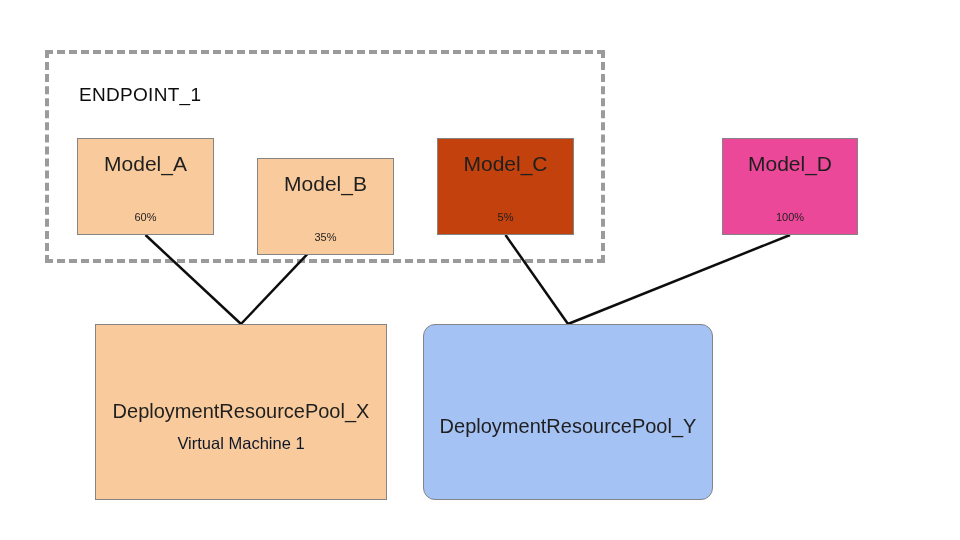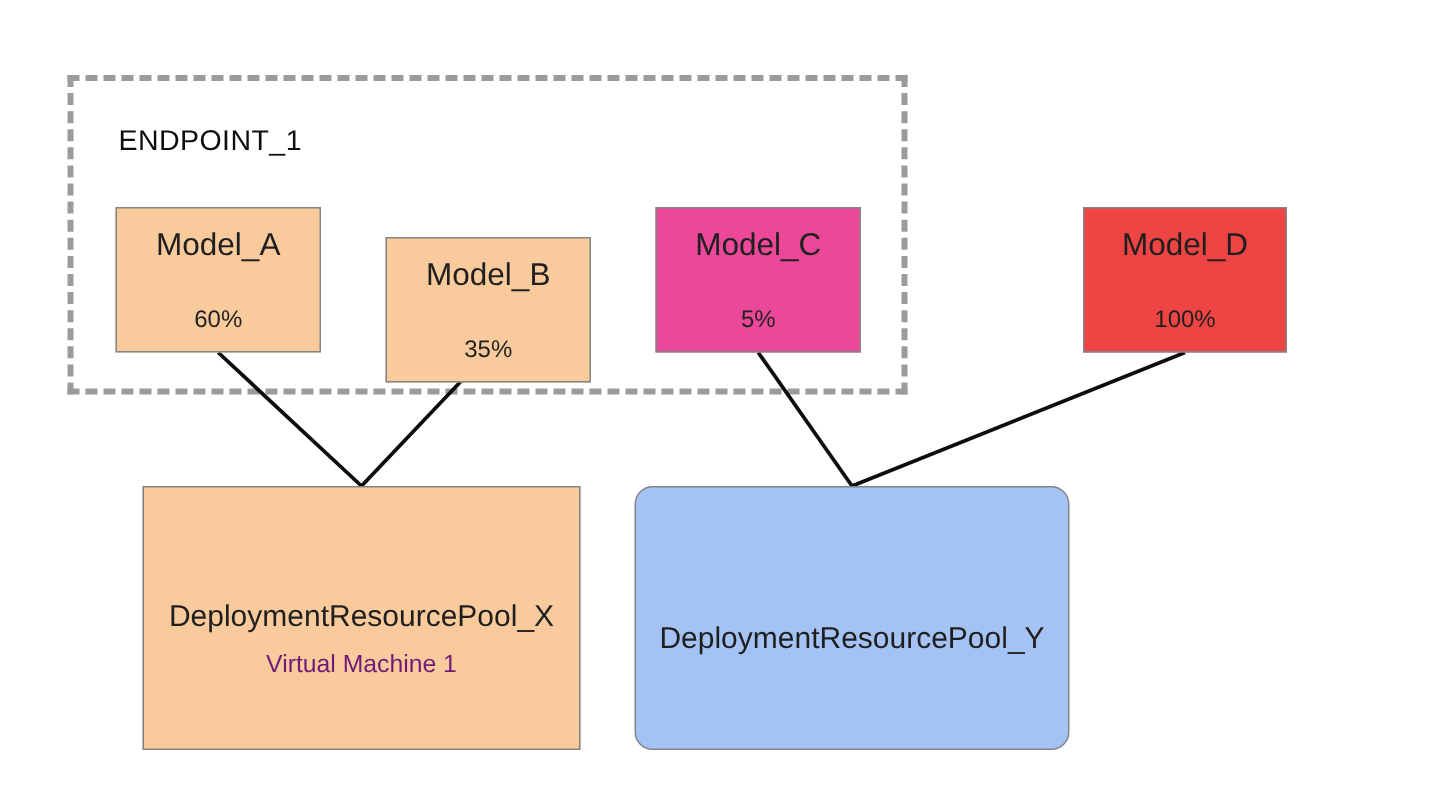--- a/index.html
+++ b/index.html
@@ -50,21 +50,21 @@
     justify-content: space-between;
     padding: 13px 4px 11px 4px;
     z-index: 3;
   }
   .model-label {
     font-size: 21px;
     color: #1f1f1f;
     white-space: nowrap;
   }
   .model-traffic {
-    font-size: 16px;
+    font-size: 11px;
     color: #1f1f1f;
     white-space: nowrap;
   }
   .pool {
     position: absolute;
     width: 292px;
     height: 176px;
     border: 1.5px solid #848484;
     display: flex;
     flex-direction: column;
@@ -74,21 +74,21 @@
     padding-top: 28px;
     z-index: 3;
   }
   .pool-label {
     font-size: 20px;
     color: #1f1f1f;
     white-space: nowrap;
   }
   .pool-sublabel {
     font-size: 16.5px;
-    color: #701a75;
+    color: #0f172a;
     white-space: nowrap;
   }
 </style>
 </head>
 <body>
 
 <div class="canvas" id="canvas">
 
   <svg class="edges-svg" id="edges" viewBox="0 0 960 540" xmlns="http://www.w3.org/2000/svg">
       <line x1="145.5" y1="235" x2="241" y2="324" stroke="#0d0d0d" stroke-width="2.5"></line>
@@ -105,26 +105,26 @@
   <div class="model" style="left: 77px; top: 138px; background: rgb(249, 203, 156);">
     <div class="model-label">Model_A</div>
     <div class="model-traffic">60%</div>
   </div>
 
   <div class="model" style="left: 257px; top: 138px; background: rgb(249, 203, 156); margin-top: 20px;">
     <div class="model-label">Model_B</div>
     <div class="model-traffic">35%</div>
   </div>
 
-  <div class="model" style="left: 437px; top: 138px; background: #ec4899;">
+  <div class="model" style="left: 437px; top: 138px; background: #c2410c;">
     <div class="model-label">Model_C</div>
     <div class="model-traffic">5%</div>
   </div>
 
-  <div class="model" style="left: 722px; top: 138px; width: 136px; background: #ef4444;">
+  <div class="model" style="left: 722px; top: 138px; width: 136px; background: #ec4899;">
     <div class="model-label">Model_D</div>
     <div class="model-traffic">100%</div>
   </div>
 
   <div class="pool" style="left: 95px; top: 324px; background: rgb(249, 203, 156);">
     <div class="pool-label">DeploymentResourcePool_X</div>
     <div class="pool-sublabel">Virtual Machine 1</div>
   </div>
 
   <div class="pool" style="left: 423px; top: 324px; width: 290px; background: rgb(164, 194, 244); border-radius: 12px;">

